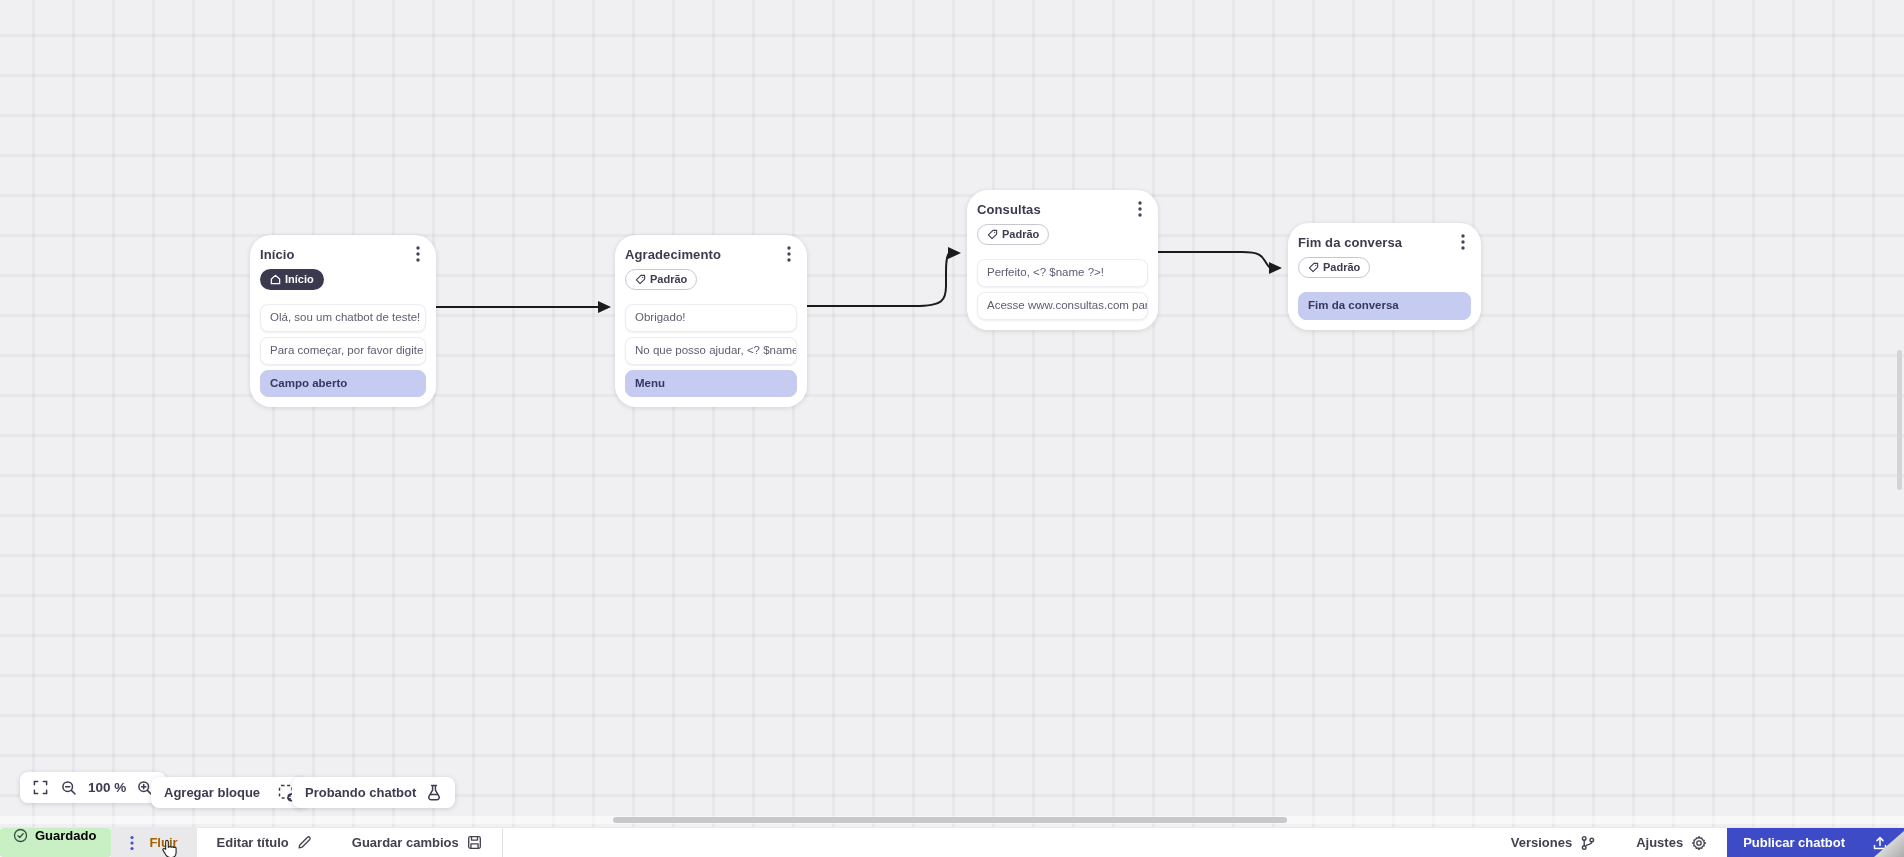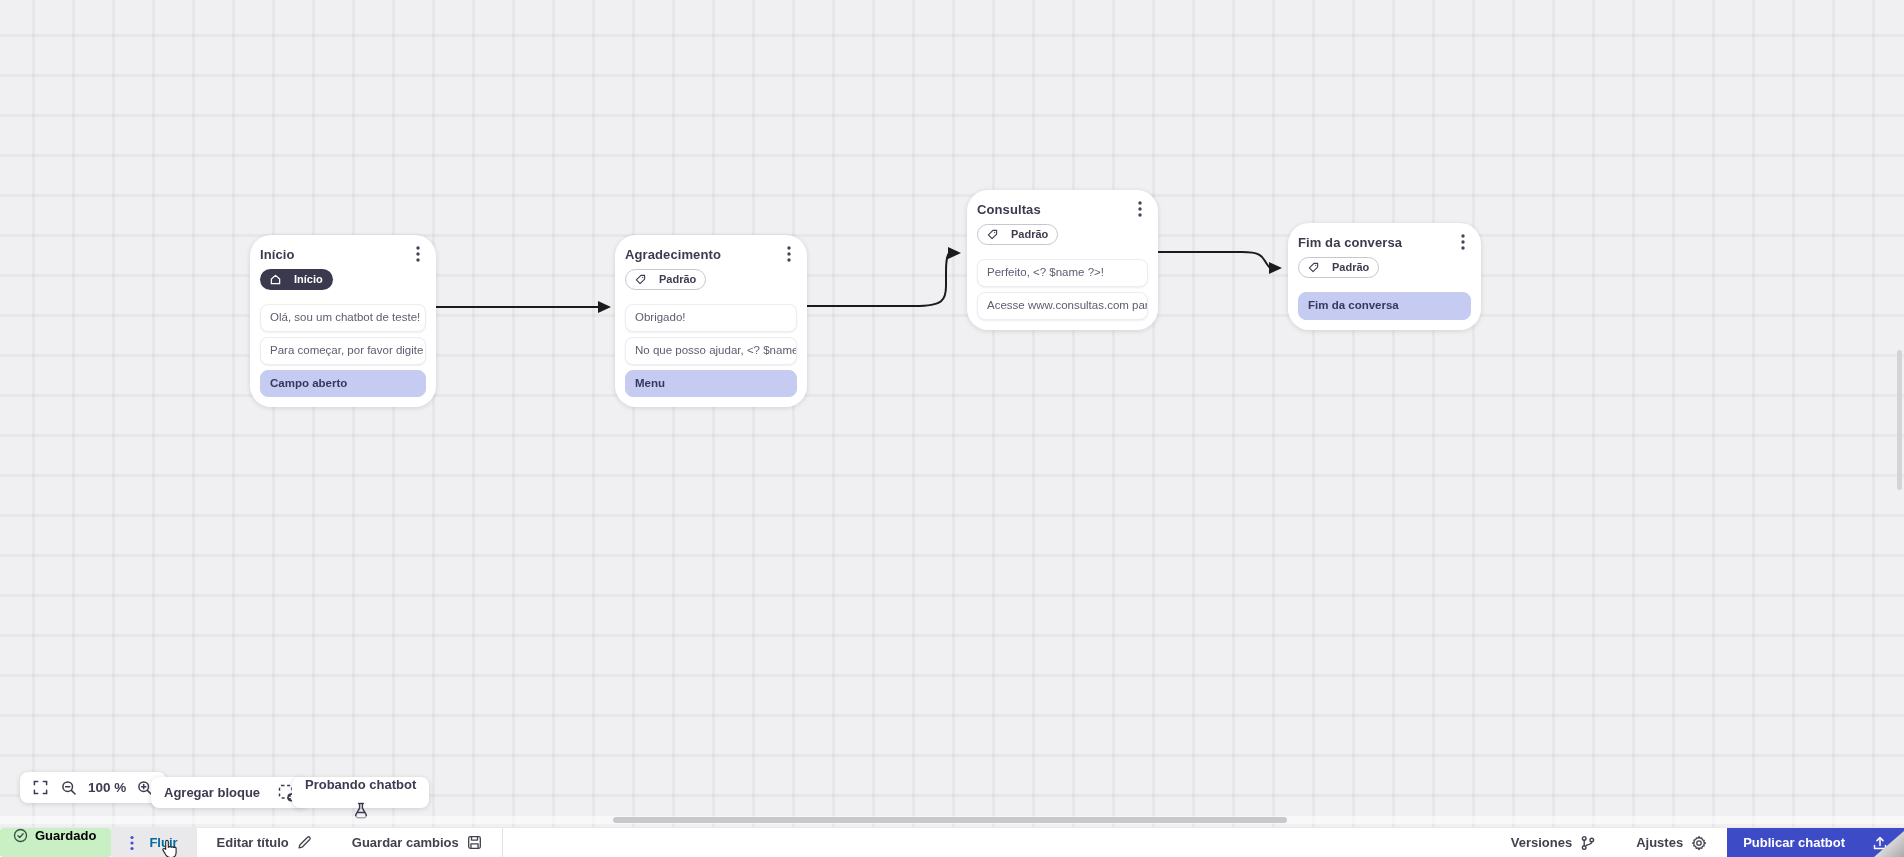--- a/index.html
+++ b/index.html
@@ -27,21 +27,21 @@
   .node {
     position:absolute; background:#fff; border-radius:21px;
     box-shadow:0 1px 5px rgba(25,25,45,0.14);
     padding:9px 10px 10px 10px;
   }
   .node-head { display:flex; justify-content:space-between; align-items:center; height:20px; }
   .node-title { font-size:13px; font-weight:700; color:#3b3b4e; letter-spacing:.1px; }
   .kebab { width:16px; height:18px; display:flex; align-items:center; justify-content:center; cursor:pointer; }
   .badge-row { margin-top:5px; }
   .badge {
-    display:inline-flex; align-items:center; gap:13px;
+    display:inline-flex; align-items:center; gap:4px;
     font-size:11px; font-weight:700; border-radius:999px; line-height:1;justify-content:space-between;
   }
   .badge.dark { background:#3a394e; color:#fff; padding:5px 10px; }
   .badge.outline { border:1px solid #c6c6cf; color:#3d3d4f; padding:4px 9px; background:#fff; }
   .msgs { margin-top:14px; display:flex; flex-direction:column; gap:5px; }
   .msg {
     background:#fff; border:1px solid #ededf1; border-radius:8px;
     box-shadow:0 1px 2px rgba(25,25,45,0.07);
     padding:6px 9px; font-size:11.5px; color:#5d5d70;
     white-space:nowrap; overflow:hidden; cursor:pointer; line-height:1.2;
@@ -53,41 +53,41 @@
 
   
   .float-card {
     position:absolute; height:31px; background:#fff; border-radius:8px;
     box-shadow:0 1px 5px rgba(25,25,45,0.16);
     display:flex; align-items:center; font-size:13px; font-weight:700; color:#3c3c50;
   }
   .float-card .tool-btn { display:flex; align-items:center; justify-content:center; cursor:pointer; padding:0 2px; }
   #zoom-card { left:20px; top:772px; padding:0 11px; gap:9px; }
   #add-block-btn { left:151px; top:777px; padding:0 13px; gap:18px; cursor:pointer; }
-  #test-chatbot-btn { left:292px; top:777px; padding:0 13px; gap:10px; cursor:pointer;flex-direction:column; }
+  #test-chatbot-btn { left:292px; top:777px; padding:0 13px; gap:10px; cursor:pointer; }
   .zoom-level { font-size:13.5px; font-weight:700; }
 
   
   .hscroll-track { position:absolute; left:0; right:0; top:816px; height:8px; background:rgba(255,255,255,0.55); }
   .hscroll-thumb { position:absolute; left:613px; top:817px; width:674px; height:6px; border-radius:3px; background:#c7c7cc; cursor:pointer; }
   .vscroll-thumb { position:absolute; right:2px; top:350px; width:5px; height:140px; border-radius:3px; background:#d3d3d8; cursor:pointer; }
 
   
   .bottombar {
     position:absolute; left:0; right:0; bottom:0; height:30px; background:#fff;
     border-top:1px solid #e9e9ed; display:flex; align-items:stretch;
     font-size:13px; font-weight:700; color:#42424f; z-index:5;
   }
   .bb-item { display:flex; align-items:center; gap:8px; padding:0 20px; cursor:pointer; white-space:nowrap; }
   .saved-chip {
     background:#c9efc5; color:#000000; display:flex; align-items:flex-start; gap:7px;
     padding:0 15px 0 13px; border-radius:3px; cursor:default;
   }
   .flow-tab { background:#e9e9eb; display:flex; align-items:center; gap:15px; padding:0 19px; cursor:pointer; }
-  .flow-tab .label { color:#0369a1; }
+  .flow-tab .label { color:#a16207; }
   .vdivider { width:1px; background:#e3e3e7; }
   .bb-spacer { flex:1; }
   .publish-btn {
     background:#3d4bc6; color:#fff; display:flex; align-items:center; gap:27px;
     padding:0 16px; cursor:pointer;
   }
   .corner-fold {
     position:absolute; right:0; bottom:0; width:30px; height:26px; z-index:9;
     clip-path:polygon(100% 0, 100% 100%, 0 100%);
     background:linear-gradient(315deg,#ababab 0%,#dcdcdc 55%,#f2f2f2 100%);

